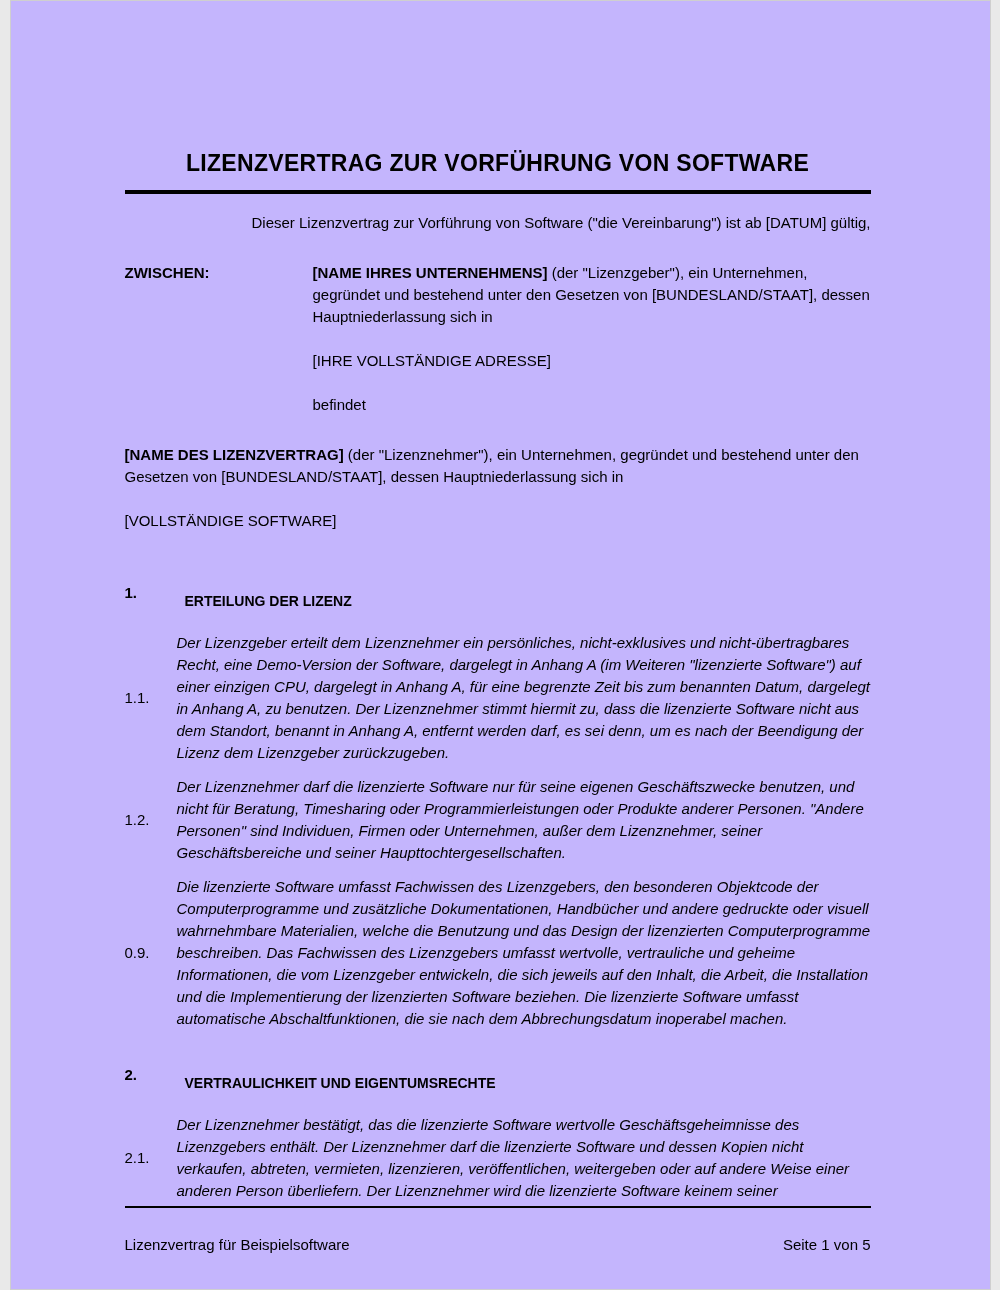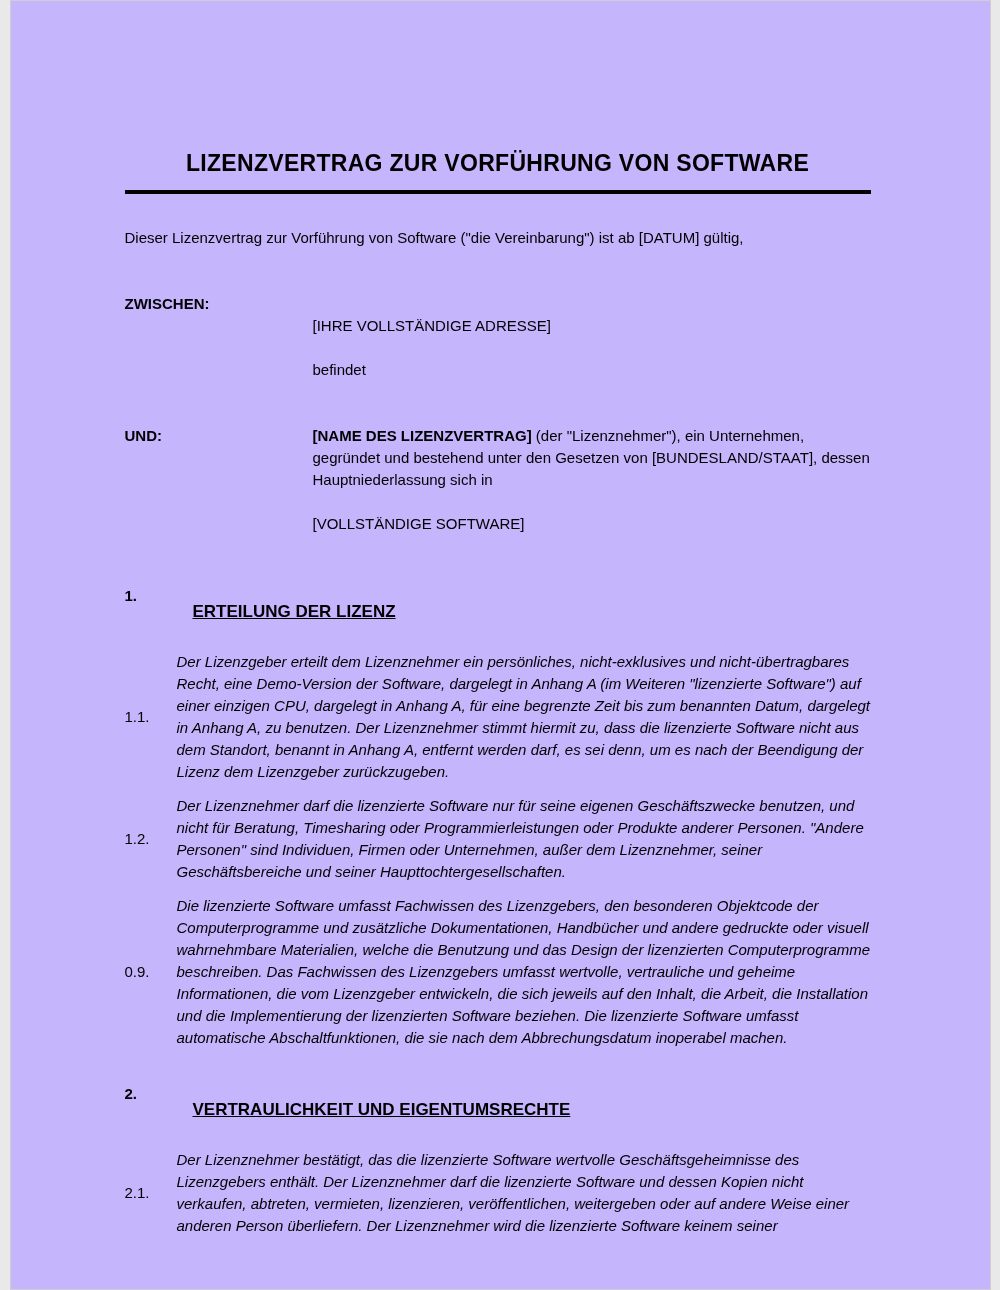--- a/index.html
+++ b/index.html
@@ -8,34 +8,34 @@
     margin:0 auto; background:#c4b5fd; border:1px solid #cfcfcf;
     padding:148px 119px 0 114px; position:relative;
     font-family:"Liberation Sans", sans-serif; color:#000;
     font-size:15px; line-height:22px;
   }
   .doc-title {
     font-size:23px; line-height:28px; font-weight:bold;
     text-align:center; margin:0; letter-spacing:0.3px;
   }
   .title-rule { border-bottom:4px solid #000; margin-top:13px; }
-  .intro { margin:33px 0 0 0; }
+  .intro { margin:18px 0 0 0;text-align:right; }
 
-  .party { display:flex; margin-top:44px; }
+  .party { display:flex; margin-top:28px; }
   .party-label { width:188px; flex-shrink:0; font-weight:bold; }
   .party-content { flex:1; }
   .party-content p { margin:0; }
   .party-content .gap-before { margin-top:22px; }
 
   .row { display:flex; }
   .row .num { width:52px; flex-shrink:0; }
   .row .body { flex:1; }
   .section-heading { margin-top:34px; }
   .section-heading .num, .section-heading .body { font-weight:bold; }
-  .section-heading h2 { font-size:17px; line-height:22px; margin:16px; font-weight:bold;text-decoration:underline; }
+  .section-heading h2 { font-size:14px; line-height:22px; margin:8px; font-weight:bold; }
   .clause { margin-top:12px;align-items:center; }
   .clause p { margin:0;font-style:italic; }
   .first-section { margin-top:50px; }
 
   .footer {
     position:absolute; left:114px; right:119px; top:1205px;
     border-top:2px solid #000; padding-top:26px;
     display:flex; justify-content:space-between;
   }
 </style>
@@ -45,27 +45,27 @@
 <div class="page">
 
   <h1 class="doc-title">LIZENZVERTRAG ZUR VORFÜHRUNG VON SOFTWARE</h1>
   <div class="title-rule"></div>
 
   <p class="intro">Dieser Lizenzvertrag zur Vorführung von Software ("die Vereinbarung") ist ab [DATUM] gültig,</p>
 
   <div class="party">
     <div class="party-label">ZWISCHEN:</div>
     <div class="party-content">
+      <p><strong>[NAME IHRES UNTERNEHMENS]</strong><span> (der "Lizenzgeber"), ein Unternehmen, gegründet und bestehend unter den Gesetzen von [BUNDESLAND/STAAT], dessen Hauptniederlassung sich in</span></p>
       <p class="gap-before">[IHRE VOLLSTÄNDIGE ADRESSE]</p>
       <p class="gap-before">befindet</p>
     </div>
   </div>
 
   <div class="party">
-    <div class="party-label">UND:</div>
     <div class="party-content">
       <p><strong>[NAME DES LIZENZVERTRAG]</strong><span> (der "Lizenznehmer"), ein Unternehmen, gegründet und bestehend unter den Gesetzen von [BUNDESLAND/STAAT], dessen Hauptniederlassung sich in</span></p>
       <p class="gap-before">[VOLLSTÄNDIGE SOFTWARE]</p>
     </div>
   </div>
 
   <div class="row section-heading first-section">
     <div class="num">1.</div>
     <div class="body">
         <h2>ERTEILUNG DER LIZENZ</h2>
@@ -100,14 +100,18 @@
       </div>
   </div>
 
   <div class="row clause">
     <div class="num">2.1.</div>
     <div class="body">
         <p>Der Lizenznehmer bestätigt, das die lizenzierte Software wertvolle Geschäftsgeheimnisse des Lizenzgebers enthält. Der Lizenznehmer darf die lizenzierte Software und dessen Kopien nicht verkaufen, abtreten, vermieten, lizenzieren, veröffentlichen, weitergeben oder auf andere Weise einer anderen Person überliefern. Der Lizenznehmer wird die lizenzierte Software keinem seiner</p>
       </div>
   </div>
 
+  <div class="footer">
+    <span>Lizenzvertrag für Beispielsoftware</span>
+    <span>Seite 1 von 5</span>
+  </div>
 
 </div>
 
 </body></html>

